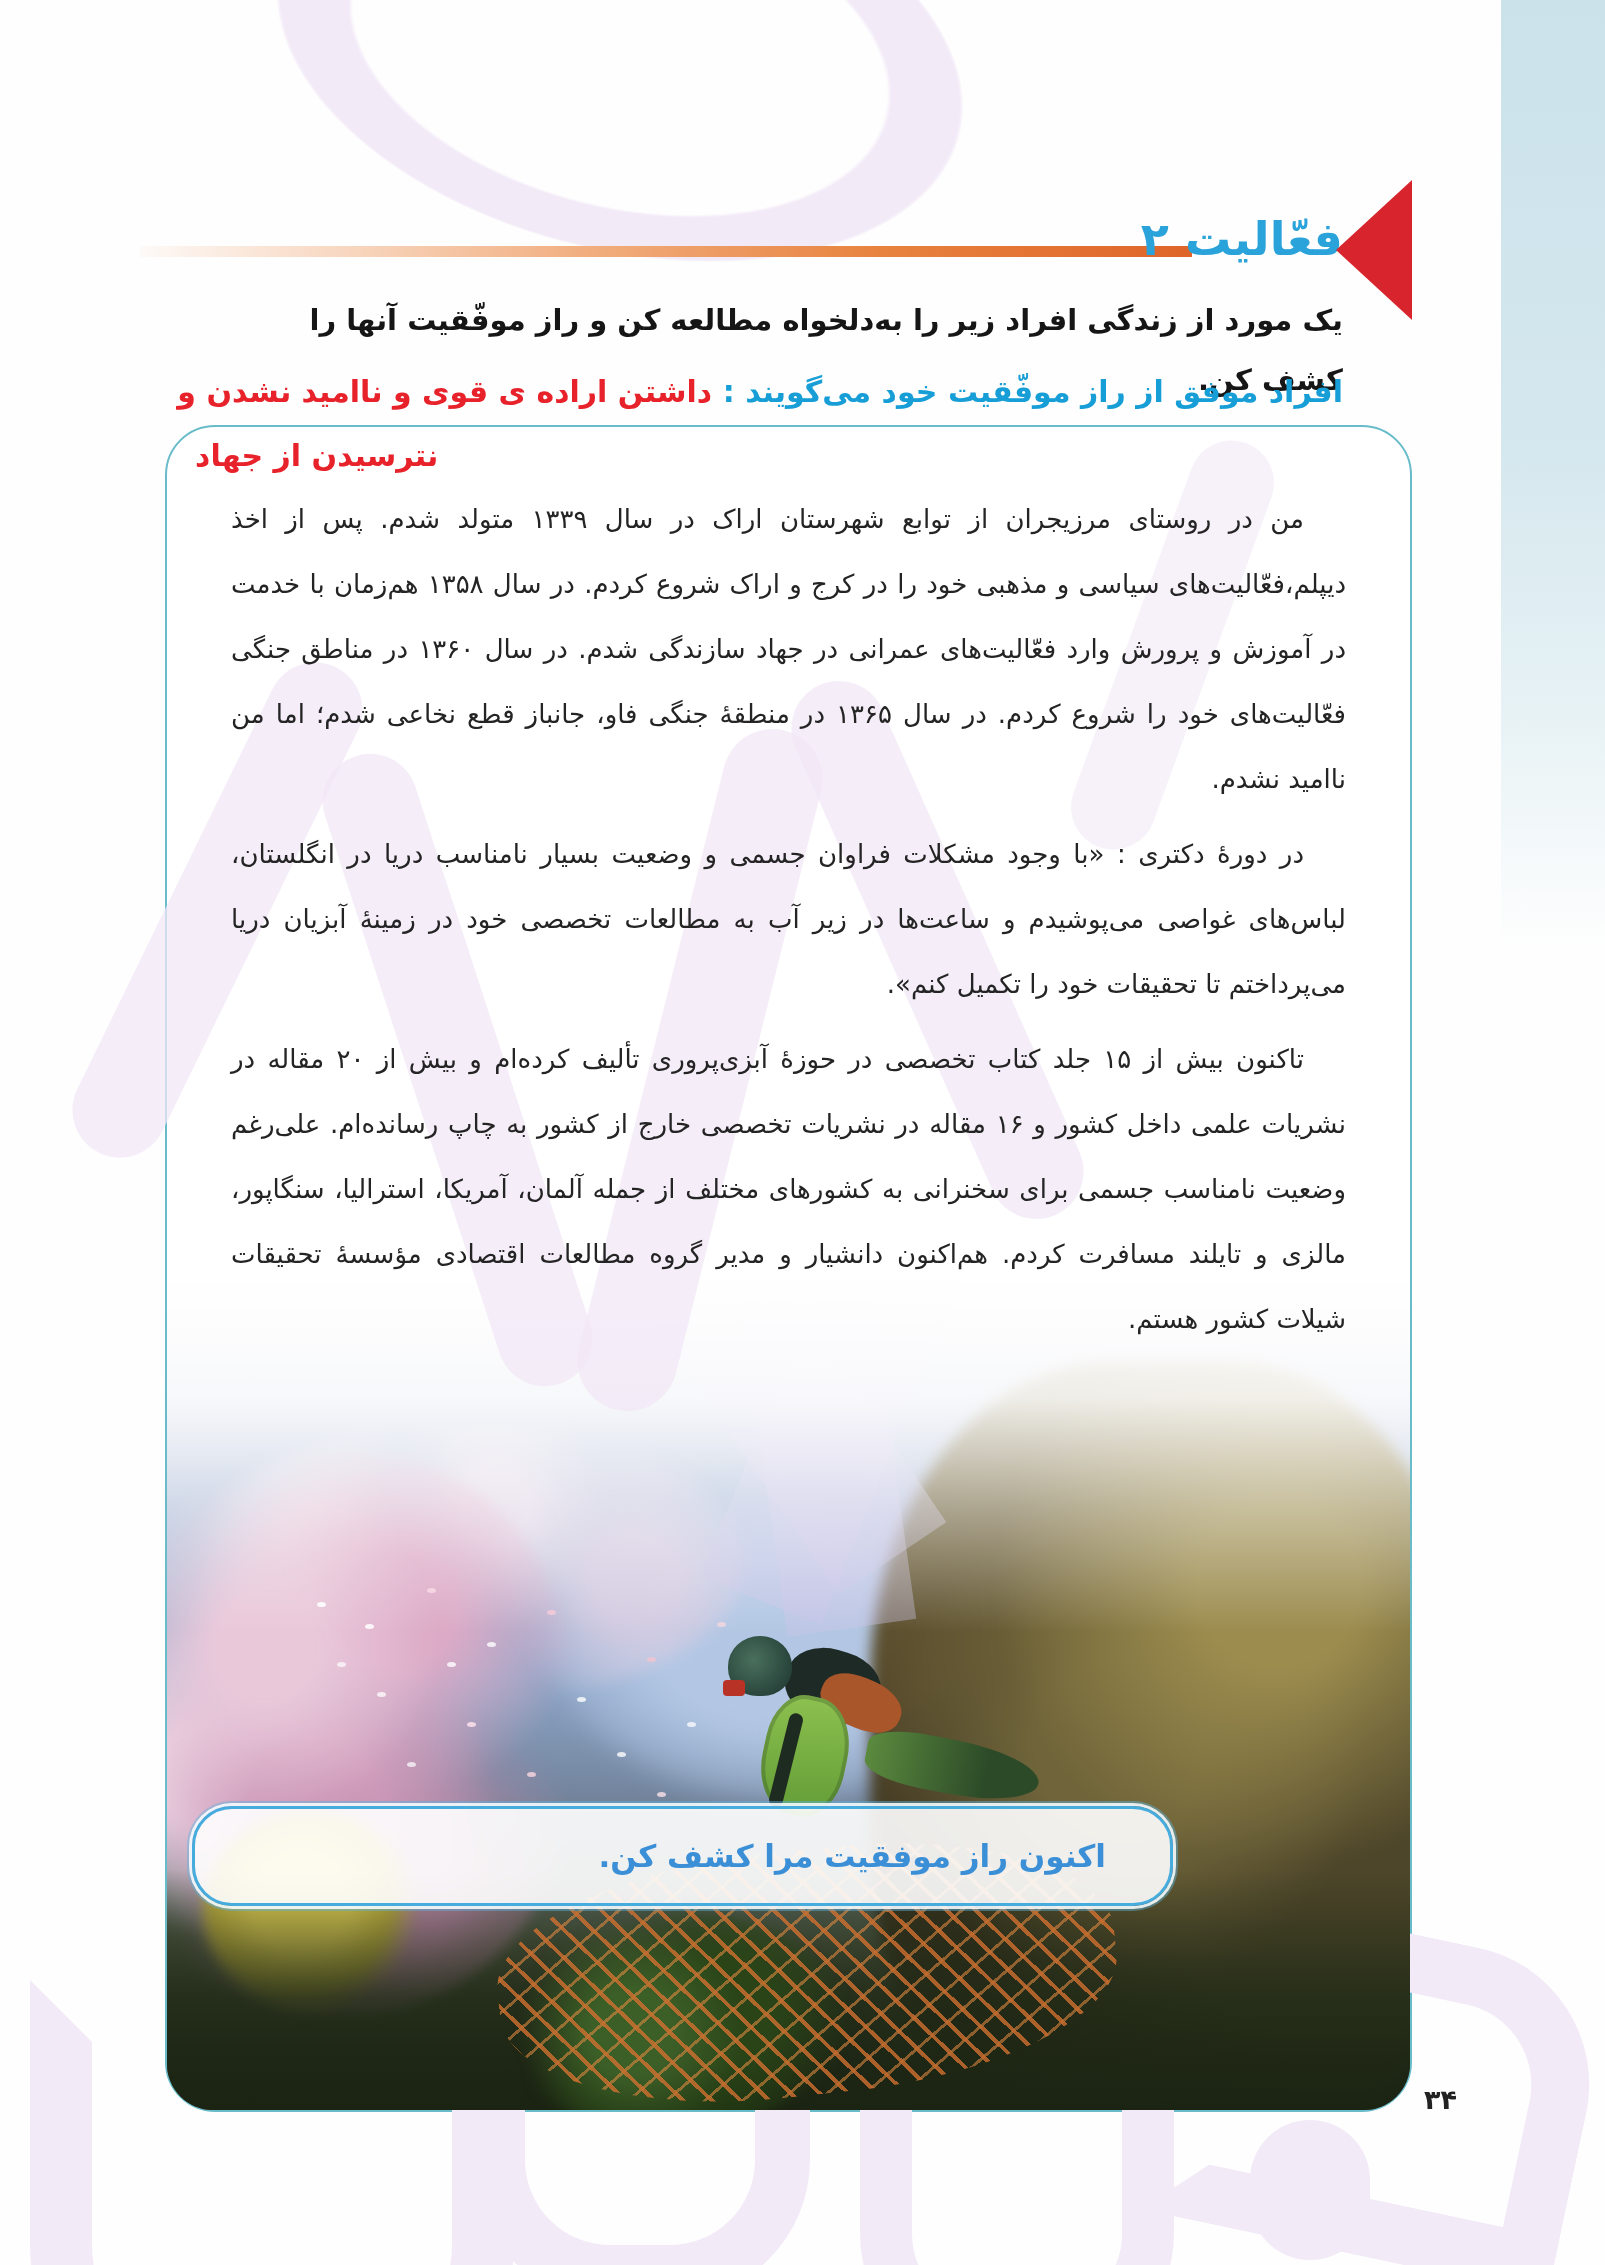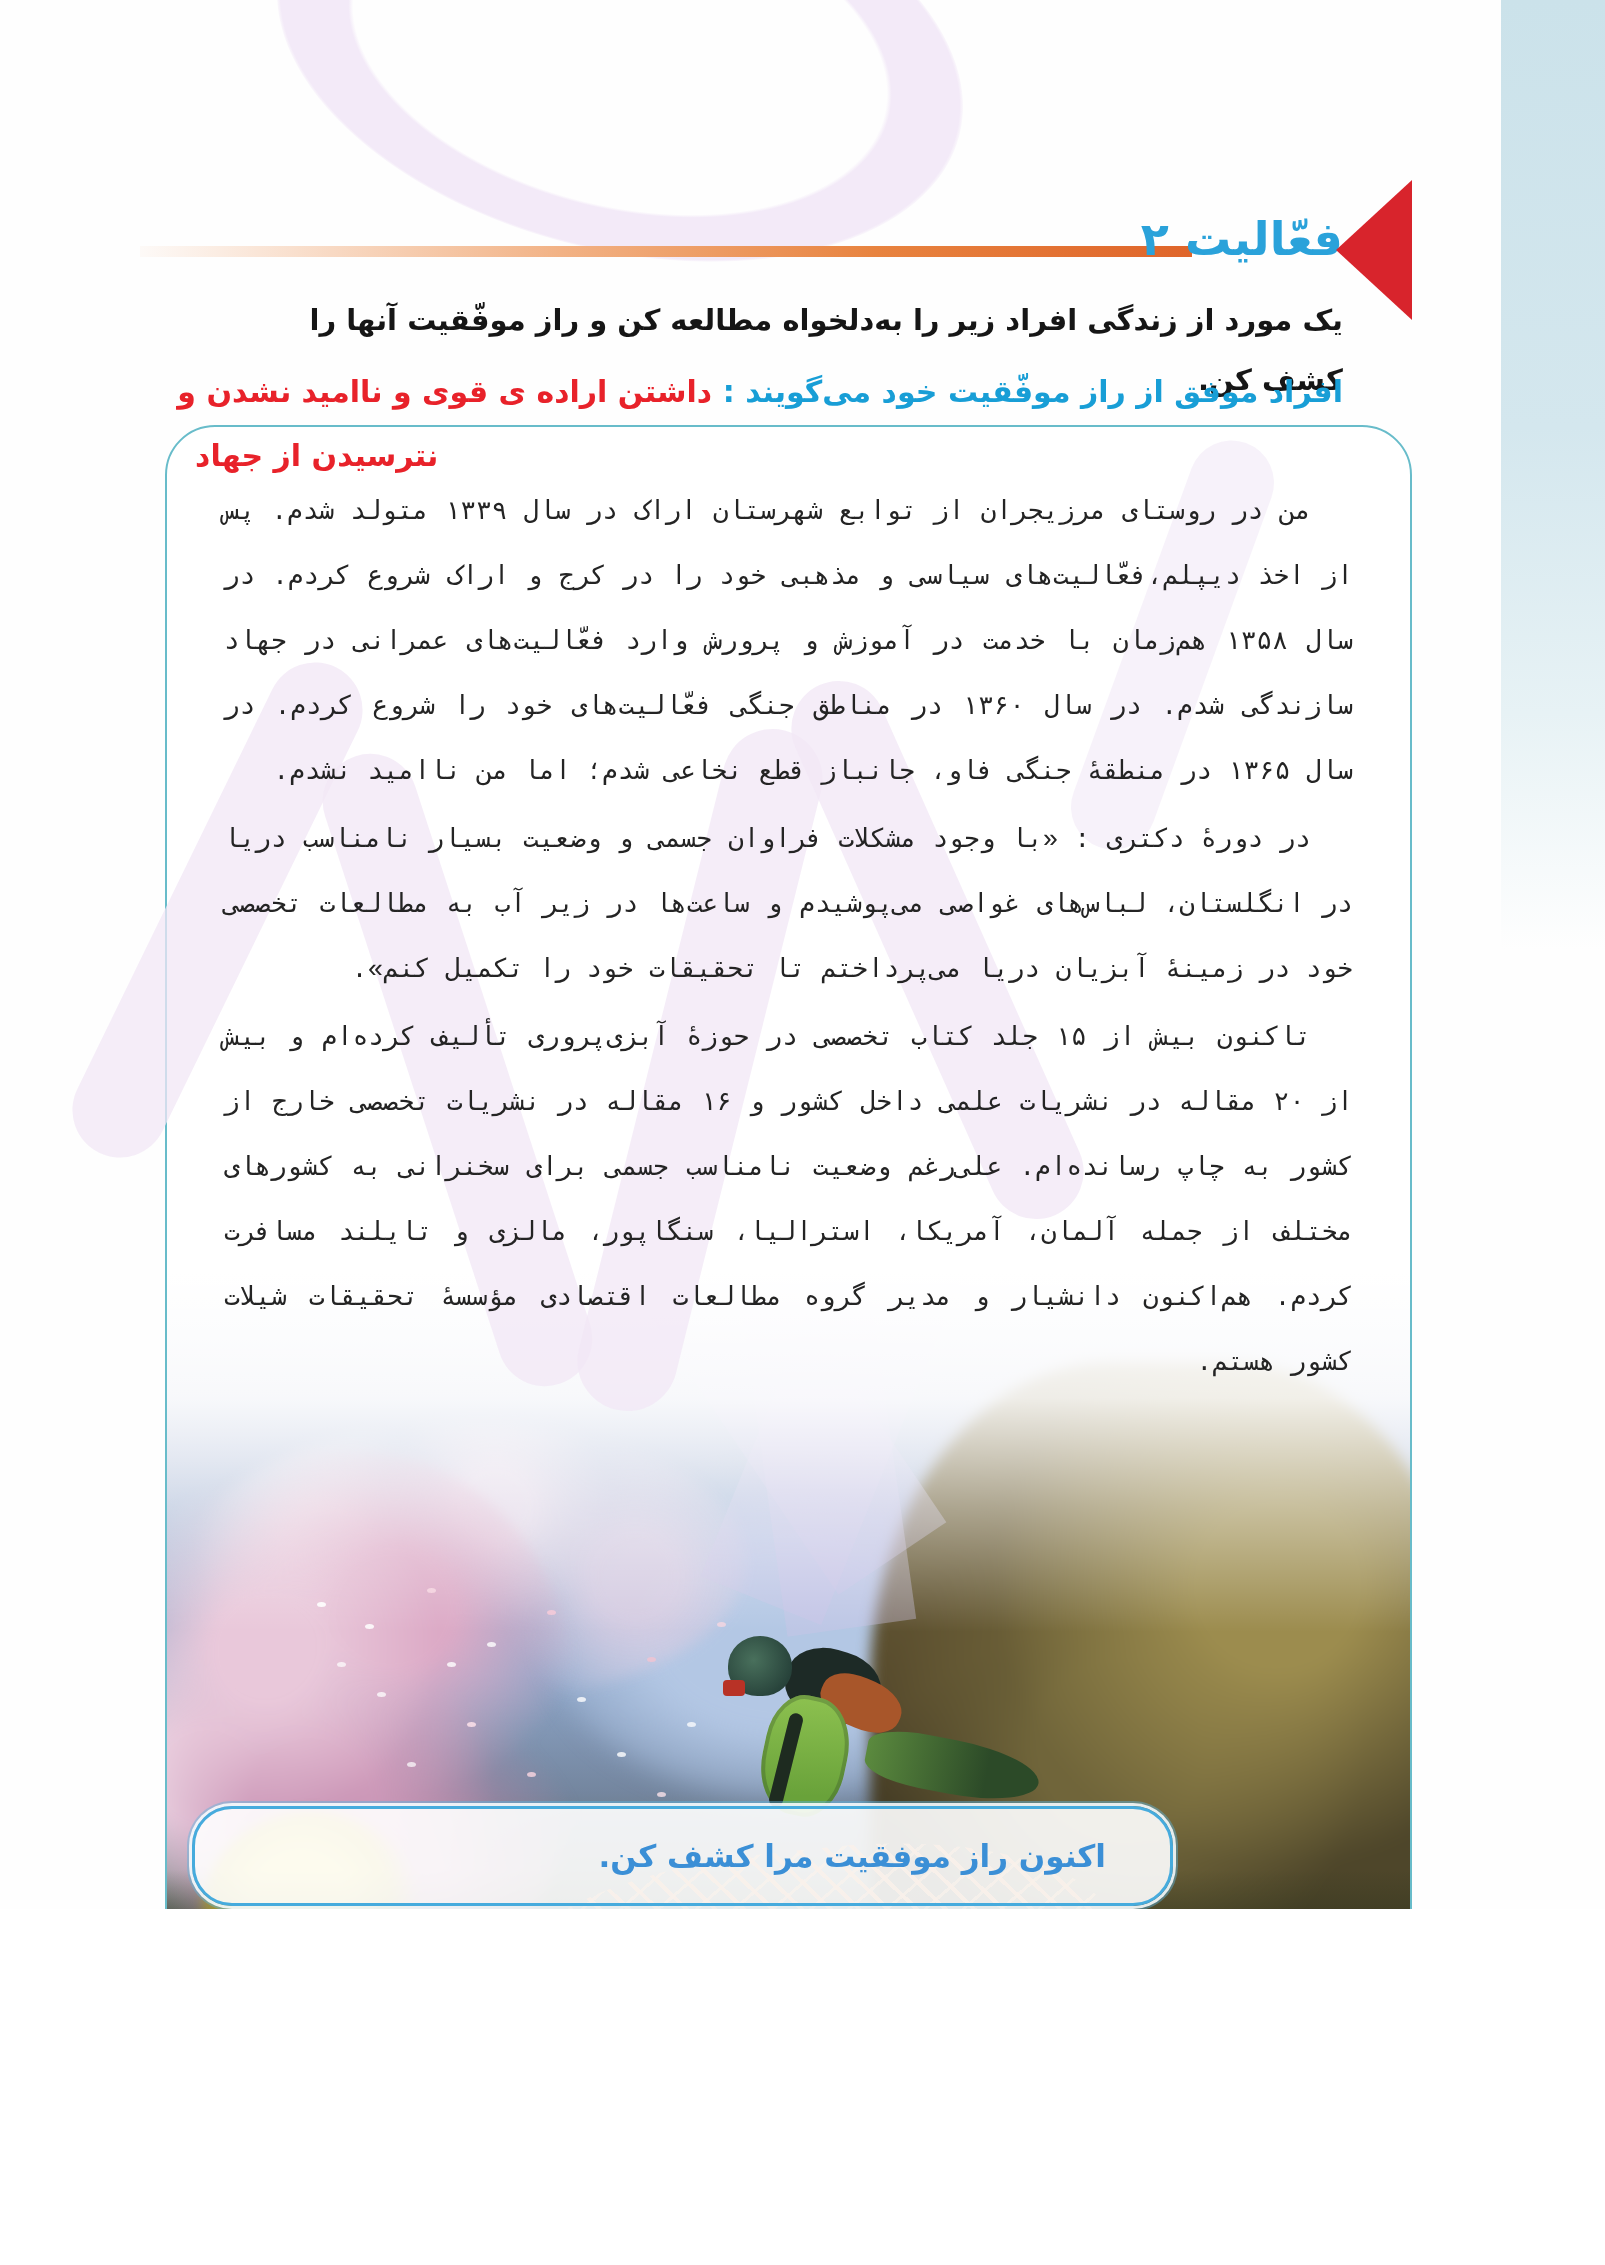--- a/index.html
+++ b/index.html
@@ -1,16 +1,16 @@
 <!DOCTYPE html>
 <html lang="fa" dir="rtl"><head>
 <meta charset="utf-8">
 <style>
   html,body{margin:0;padding:0;background:#ffffff;}
-  .page{position:relative;width:1605px;height:1909px;background:#fefefe;overflow:hidden;
+  .page{position:relative;width:1605px;height:2265px;background:#fefefe;overflow:hidden;
         font-family:"DejaVu Sans",sans-serif;direction:rtl;}
 
   
   .right-strip{position:absolute;right:0;top:0;width:104px;height:950px;z-index:0;
      background:linear-gradient(180deg,#cbe2ea 0%,#d4e7ee 45%,#e7f2f5 75%,rgba(255,255,255,0) 100%);}
 
   
   .wm{position:absolute;pointer-events:none;}
   .wm-swirl{left:270px;top:-150px;width:700px;height:400px;z-index:0;border-radius:50%;
      background:radial-gradient(ellipse at center,rgba(0,0,0,0) 55%,#f3eaf8 56%,#f3eaf8 70%,rgba(0,0,0,0) 71%);
@@ -49,21 +49,21 @@
   .secret-blue{color:#189ed6;}
   .secret-red{color:#e8222a;}
   .secret-line2{position:absolute;left:195px;top:438px;z-index:3;color:#e8222a;
      font-size:30px;font-weight:bold;white-space:nowrap;}
 
   
   .bio-box{position:absolute;left:165px;top:425px;width:1243px;height:1683px;
      border:2px solid #68bcca;border-radius:50px;background:#ffffff;}
   .bio-text{position:absolute;top:50px;left:0;right:0;z-index:3;padding:0 54px;
      direction:rtl;text-align:justify;font-size:26px;line-height:65px;color:#242424;}
-  .bio-text p{margin:3px;text-indent:42px;font-family:Liberation Mono, monospace;}
+  .bio-text p{margin:10px;text-indent:42px;}
 
   
   .photo{position:absolute;left:0;right:0;bottom:0;height:838px;z-index:2;overflow:hidden;
      border-radius:0 0 46px 46px;
      background:linear-gradient(180deg,#dcdae8 0%,#bec7de 16%,#a3b5d3 32%,#8ea6c8 48%,#74869f 62%,#4d5742 80%,#222a1b 100%);}
   .photo>div{position:absolute;}
   .ph-water{left:380px;top:200px;width:480px;height:330px;border-radius:50%;
      background:radial-gradient(ellipse at center,#b3c7e4 0 40%,rgba(163,185,216,0.6) 65%,rgba(0,0,0,0) 75%);
      filter:blur(12px);}
   .ph-pale-top{left:20px;top:150px;width:560px;height:280px;border-radius:50%;filter:blur(7px);opacity:.9;

